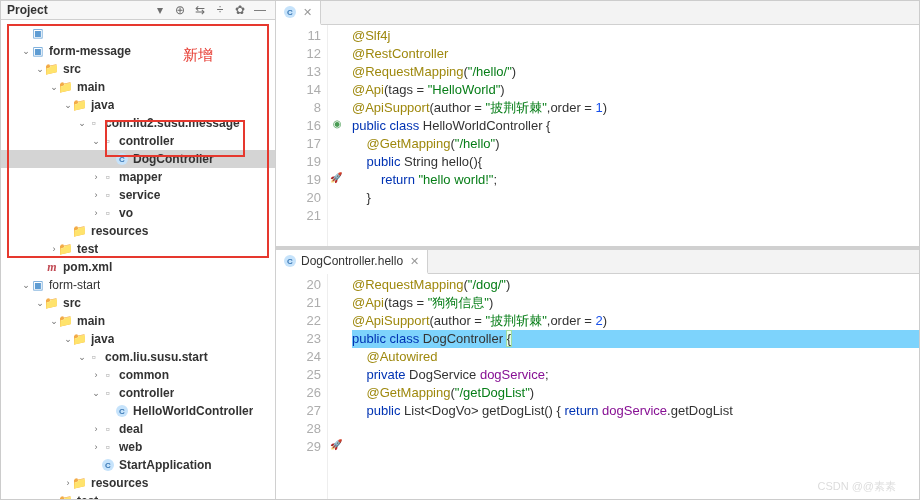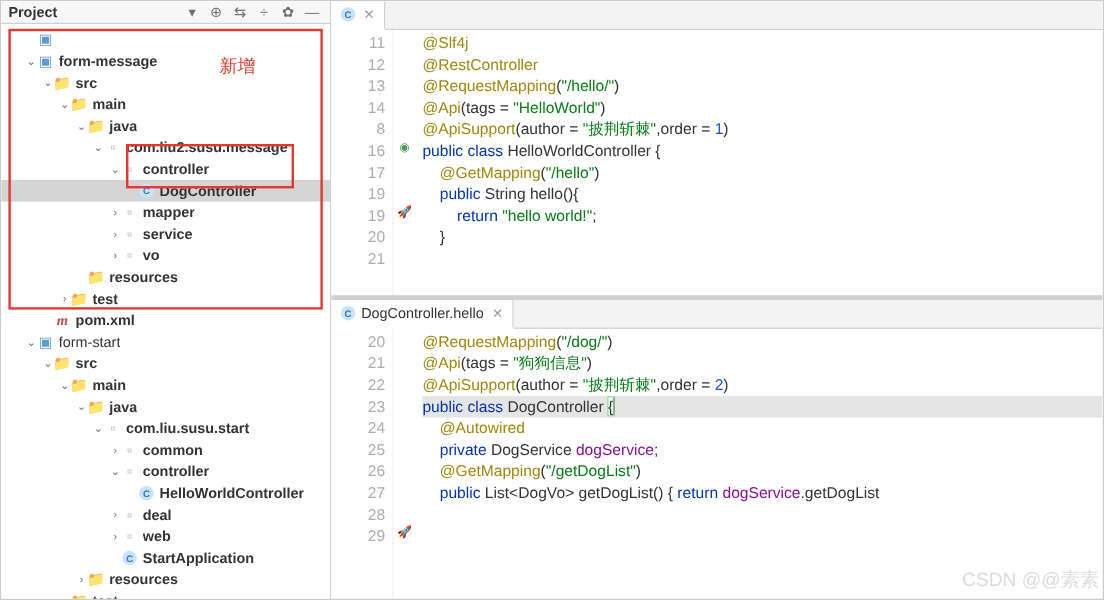--- a/index.html
+++ b/index.html
@@ -32,25 +32,25 @@
 .code { flex: 1; padding: 2px 0 2px 6px; white-space: pre; overflow: hidden; line-height: 18px; }
 .gutter div, .gutter-icons div { height: 18px; line-height: 18px; }
 .gutter-icons div { display: flex; align-items: center; justify-content: center; font-size: 10px; }
 .ann { color: #9e880d; }
 .str { color: #067d17; }
 .kw { color: #0033b3; }
 .num { color: #1750eb; }
 .field { color: #871094; }
 .gi-green { color: #499c54; }
 .gi-rocket { color: #6e6e6e; }
-.cursor-line { background: #e5e5e5; }
+.cursor-line { background: #7dd3fc; }
 .bracket-hl { background: #e6ffec; outline: 1px solid #a0dca0; }
 .caret { border-left: 1px solid #000; }
 .splitter { height: 4px; background: #d0d0d0; cursor: row-resize; }
-.watermark { position: fixed; right: 4px; bottom: 6px; color: rgba(0,0,0,0.15); font-size: 16px; }
+.watermark { position: fixed; right: 24px; bottom: 6px; color: rgba(0,0,0,0.15); font-size: 11px; }
 .editor-pane { display: flex; flex-direction: column; overflow: hidden; }
 .editor-pane.top { height: 245px; }
 .editor-pane.bottom { flex: 1; }
 .maven { color: #c14953; font-style: italic; font-weight: bold; font-family: serif; }
 </style>
 </head>
 <body>
 
 <div class="sidebar">
   <div class="sidebar-header">

